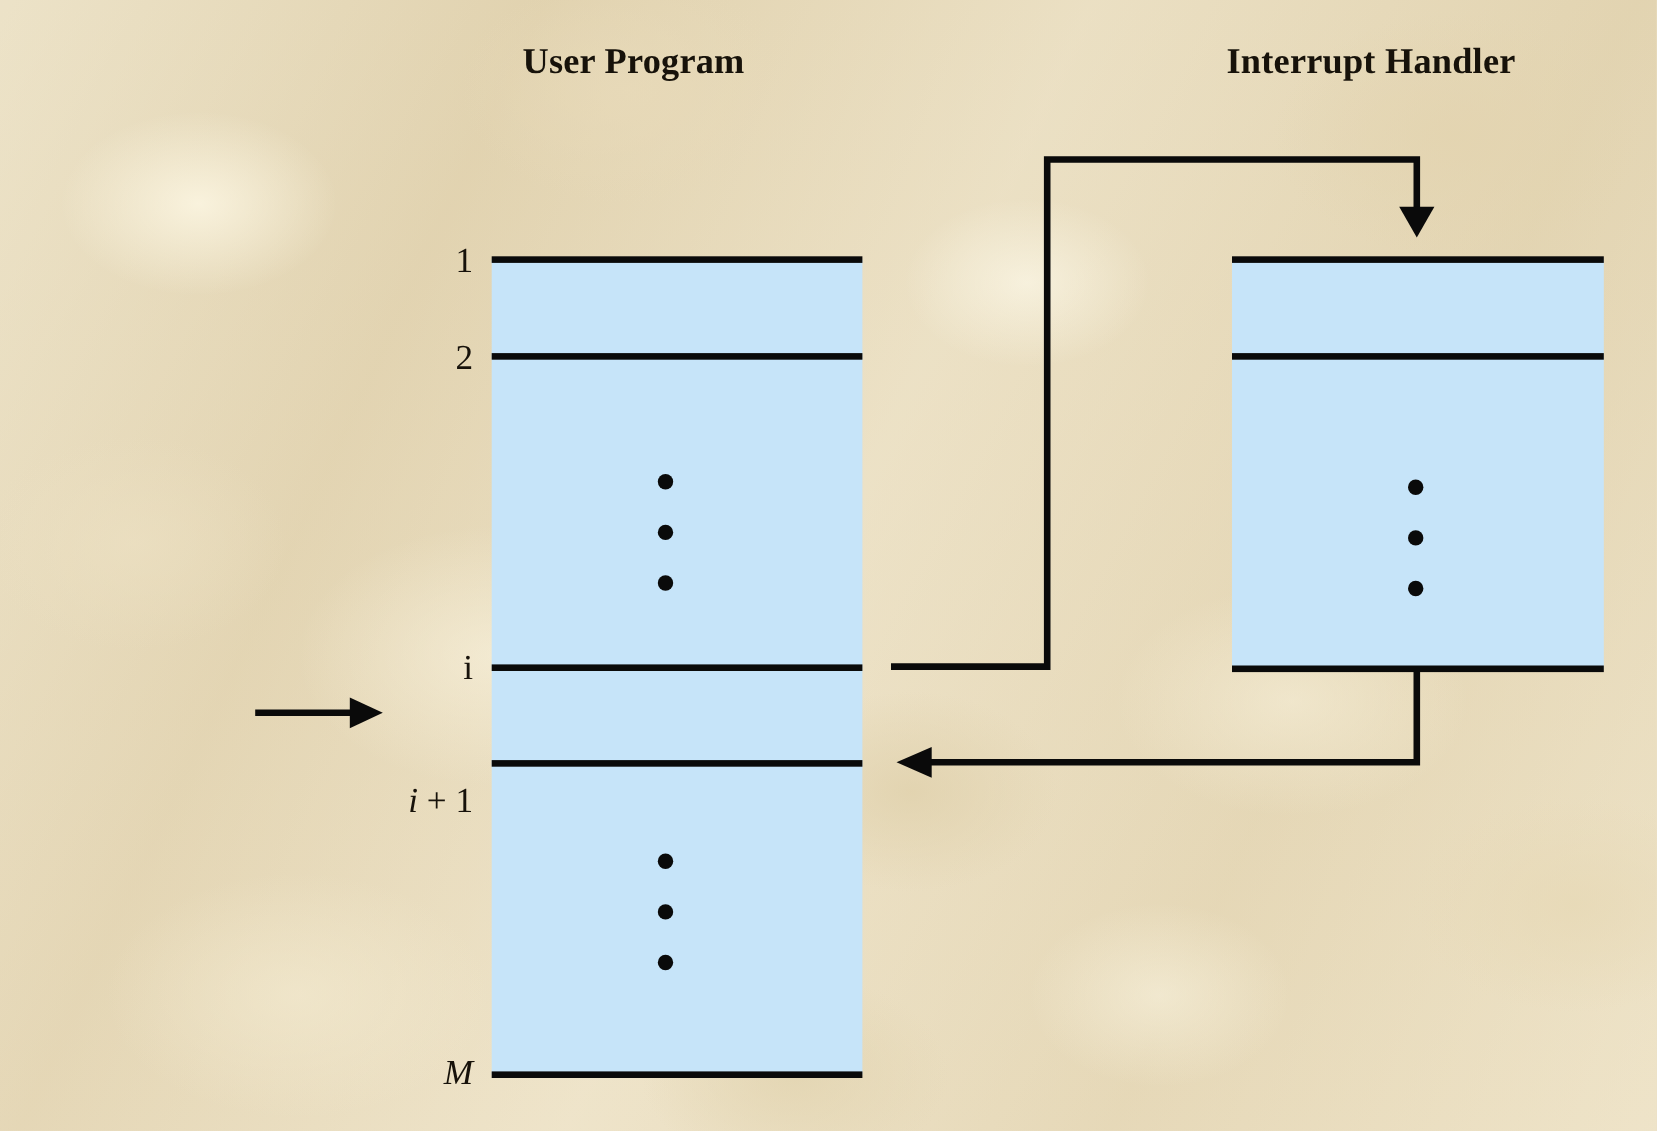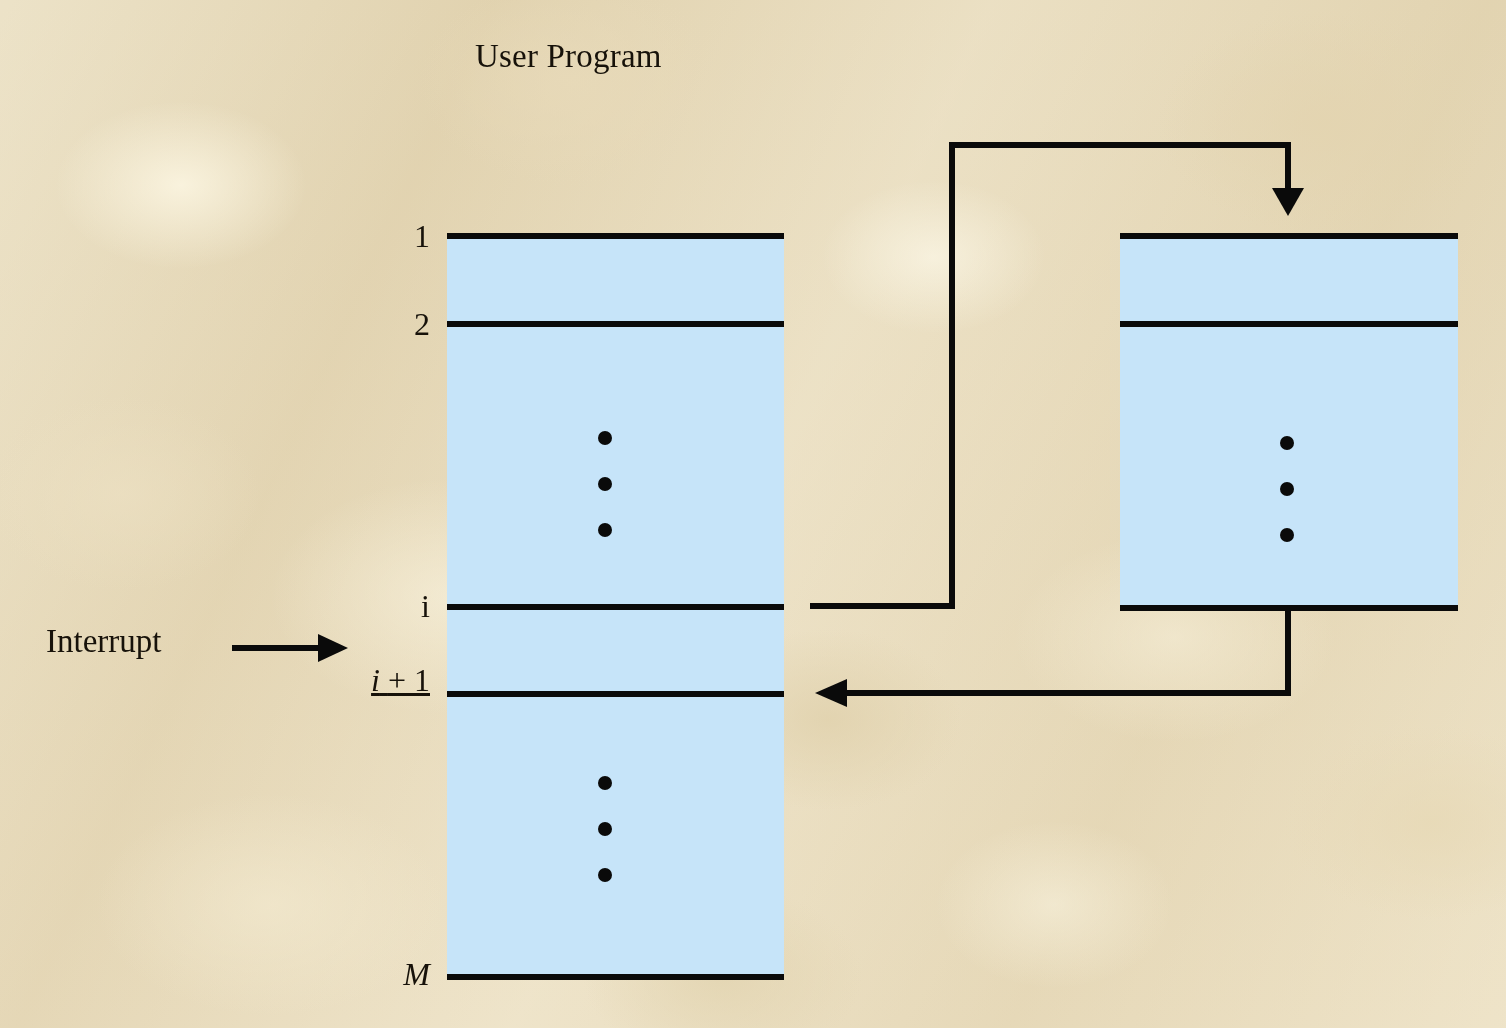--- a/index.html
+++ b/index.html
@@ -31,21 +31,21 @@
       radial-gradient(ellipse 250px 160px at 18% 88%, rgba(243,234,208,0.65), rgba(243,234,208,0) 70%),
       radial-gradient(ellipse 200px 130px at 48% 95%, rgba(226,212,176,0.8), rgba(226,212,176,0) 70%),
       radial-gradient(ellipse 170px 120px at 70% 88%, rgba(250,245,226,0.55), rgba(250,245,226,0) 70%),
       linear-gradient(115deg, rgba(255,255,245,0.30) 0%, rgba(214,197,158,0.22) 25%, rgba(255,252,240,0.25) 50%, rgba(218,202,164,0.20) 75%, rgba(252,247,230,0.28) 100%),
       linear-gradient(0deg, #e9dcbd, #e4d6b4);
   }
 
   
   .col-title {
     position: absolute;
-    font-weight: normal;
+    font-weight: bold;
     font-size: 33px;
     color: #17120a;
     letter-spacing: 0.2px;
     white-space: nowrap;
   }
   #title-user    { left: 475px; top: 38px; }
   #title-handler { left: 1115px; top: 38px; }
 
   
   .block {
@@ -107,20 +107,21 @@
     pointer-events: none;
   }
 </style>
 </head>
 <body>
 
 <div id="stage">
 
   <div class="col-title" id="title-user">User Program</div>
 
+  <div class="col-title" id="title-handler">Interrupt Handler</div>
 
   <div class="block" id="block-user"></div>
 
   <div class="rule" style="left:447px; top:233px; width:337px;"></div>
   <div class="rule" style="left:447px; top:321px; width:337px;"></div>
   <div class="rule" style="left:447px; top:604px; width:337px;"></div>
   <div class="rule" style="left:447px; top:691px; width:337px;"></div>
   <div class="rule" style="left:447px; top:974px; width:337px;"></div>
 
   <div class="dots" style="left:598px; top:431px;">
@@ -146,26 +147,25 @@
     <div class="dot"></div>
     <div class="dot"></div>
   </div>
 
   <div class="line-label" style="left:300px; top:220px; width:130px;">1</div>
 
   <div class="line-label" style="left:300px; top:308px; width:130px;">2</div>
 
   <div class="line-label" style="left:300px; top:590px; width:130px;">i</div>
 
-  <div class="line-label" style="left:260px; top:664px; width:170px;text-decoration:underline;"><em>i</em>&nbsp;<span>+</span>&nbsp;<span>1</span></div>
+  <div class="line-label" style="left:260px; top:711px; width:170px;"><em>i</em>&nbsp;<span>+</span>&nbsp;<span>1</span></div>
 
   <div class="line-label" style="left:290px; top:958px; width:140px;"><em>M</em></div>
 
   <div id="annotation">
-    <div>Interrupt</div>
   </div>
 
   <svg id="connectors" viewBox="0 0 1506 1028">
 
     <g>
       <line x1="232" y1="648" x2="320" y2="648" stroke="#0a0a0a" stroke-width="6"></line>
       <polygon points="318,634 348,648 318,662" fill="#0a0a0a"></polygon>
     </g>
 
     <g>

